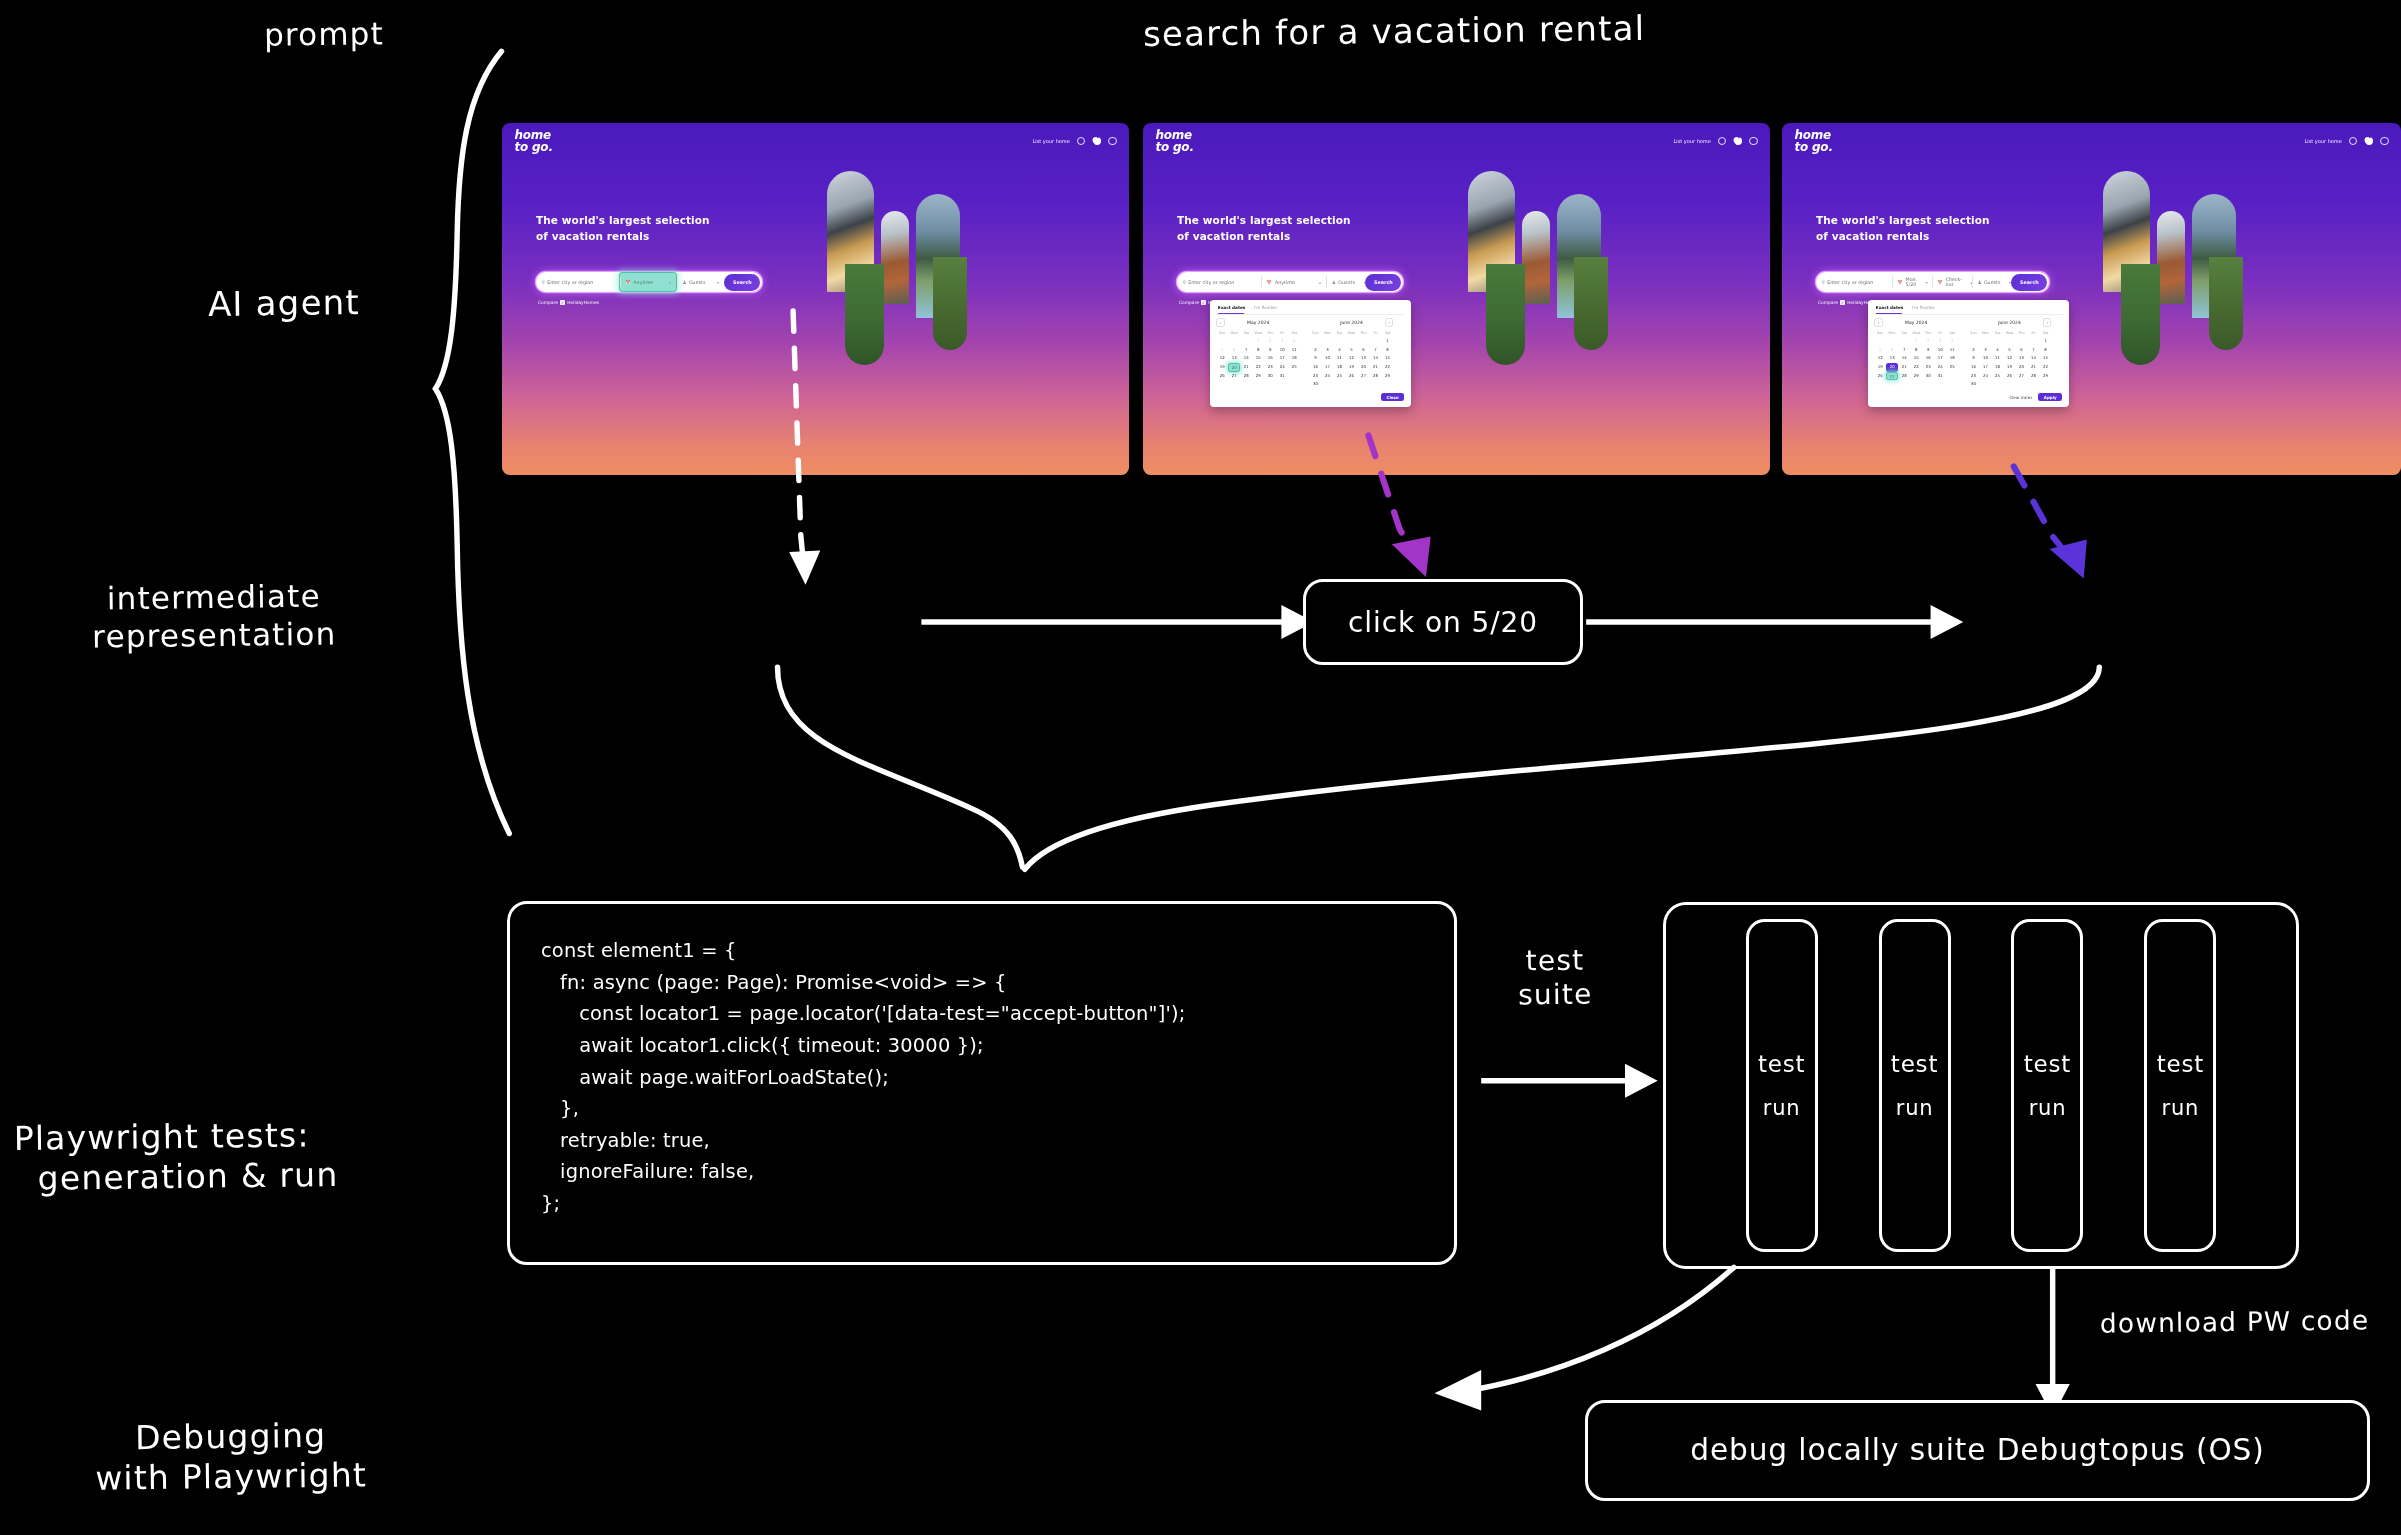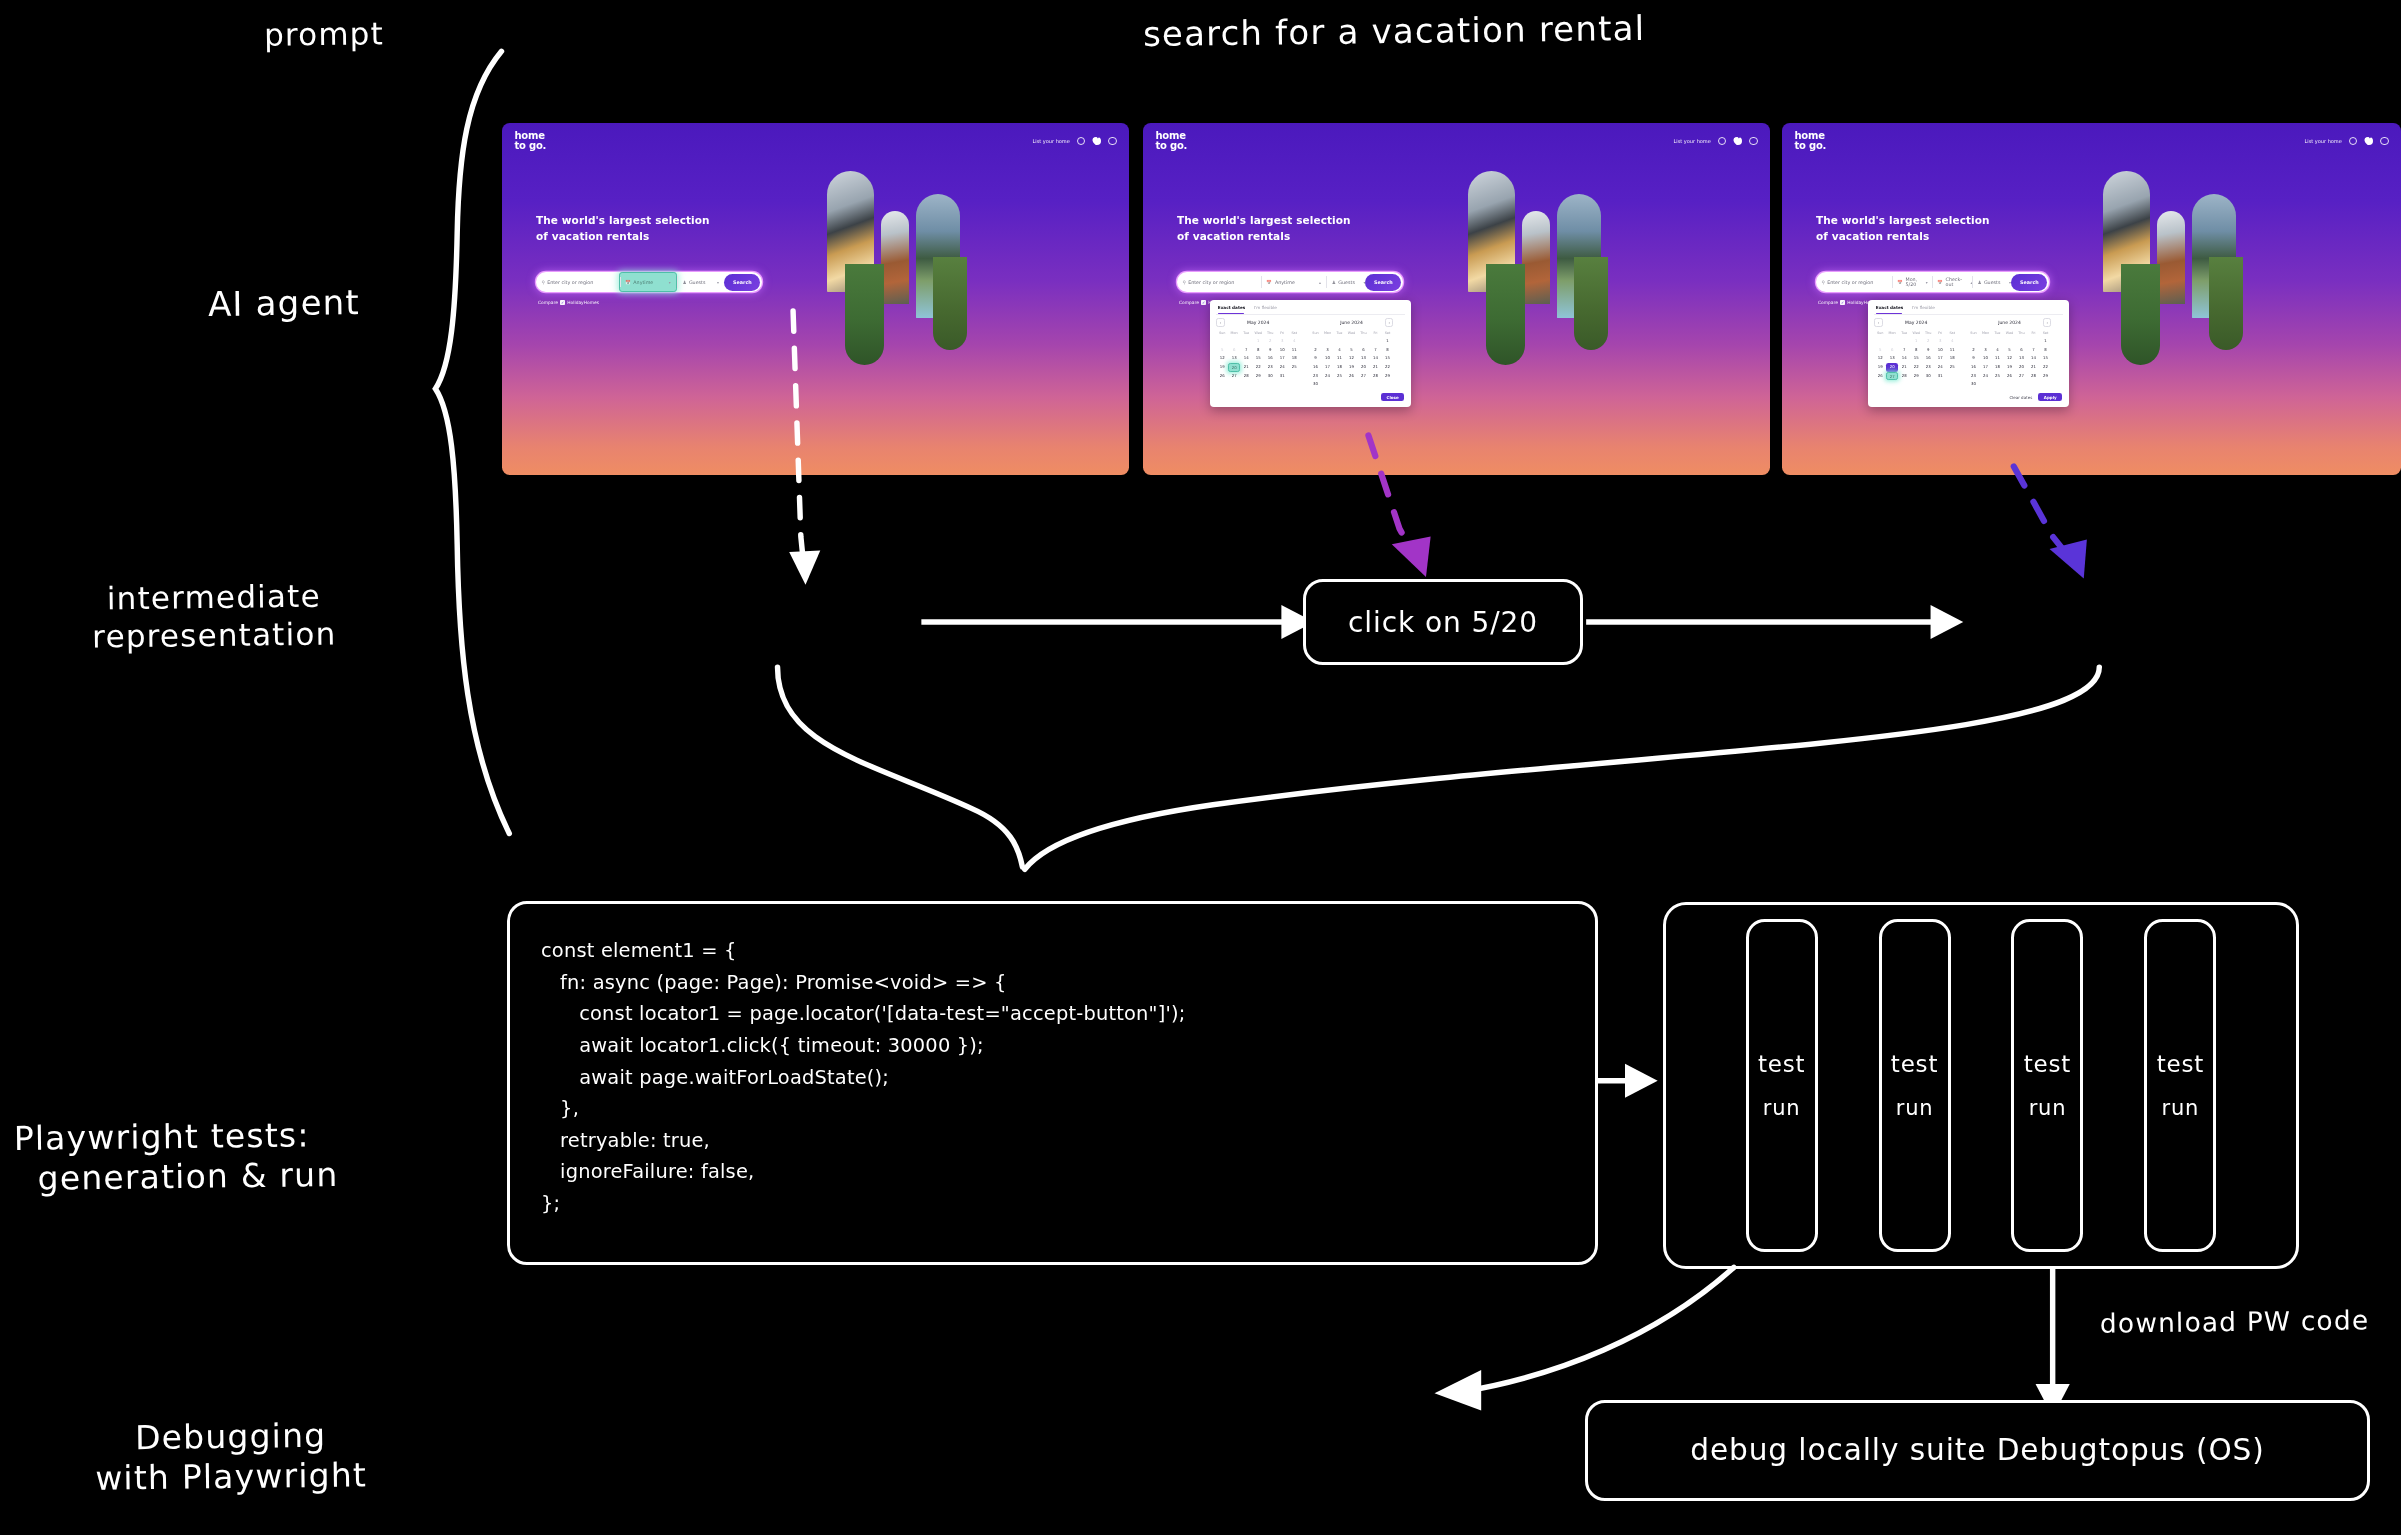--- a/index.html
+++ b/index.html
@@ -47,22 +47,22 @@
         #4b19bd 0%, #5720c4 22%, #7a2fc0 45%,
         #a545ad 63%, #cf6496 78%, #e8836f 92%, #ef8d63 100%);
   }
   .shot-inner { position: relative; width: 100%; height: 100%; }
 
   .nav {
     position: absolute; top: 0; left: 0; right: 0; height: 36px;
     display: flex; align-items: center; padding: 0 12.4px;
   }
   .logo {
-    color: #fff; font-size: 10px; font-weight: 700;
-    line-height: 1.0; letter-spacing: -0.2px;
+    color: #fff; font-size: 12px; font-weight: 700;
+    line-height: 1.0; letter-spacing: -0.2px; font-style: italic;
   }
   .nav-right {
     margin-left: auto; display: flex; align-items: center; gap: 7px;
   }
   .nav-link { color: #fff; font-size: 5px; opacity: .95; }
   .nav-ic {
     width: 8.6px; height: 8.6px; border-radius: 50%;
     border: 0.8px solid rgba(255,255,255,.85);
     display: inline-block;
   }
@@ -705,21 +705,21 @@
     <path d="M1905 1762 L 1845 1792 L 1905 1814 Z" fill="#fff"></path>
 
     <line x1="2640" y1="1630" x2="2640" y2="1785" stroke="#fff" stroke-width="7"></line>
     <path d="M2618 1780 L 2640 1822 L 2662 1780 Z" fill="#fff"></path>
   </svg>
 
   <div class="obox" style="left:1303px; top:579px; width:280px; height:86px; font-size:28px;">
     <span style="white-space:pre-line;">click on 5/20</span>
   </div>
 
-  <div class="codebox" style="left:507px; top:901px; width:1091px; height:364px;">
+  <div class="codebox" style="left:507px; top:901px; width:950px; height:364px;">
     <pre>const element1 = {
    fn: async (page: Page): Promise&lt;void&gt; =&gt; {
       const locator1 = page.locator('[data-test="accept-button"]');
       await locator1.click({ timeout: 30000 });
       await page.waitForLoadState();
    },
    retryable: true,
    ignoreFailure: false,
 };</pre>
   </div>

